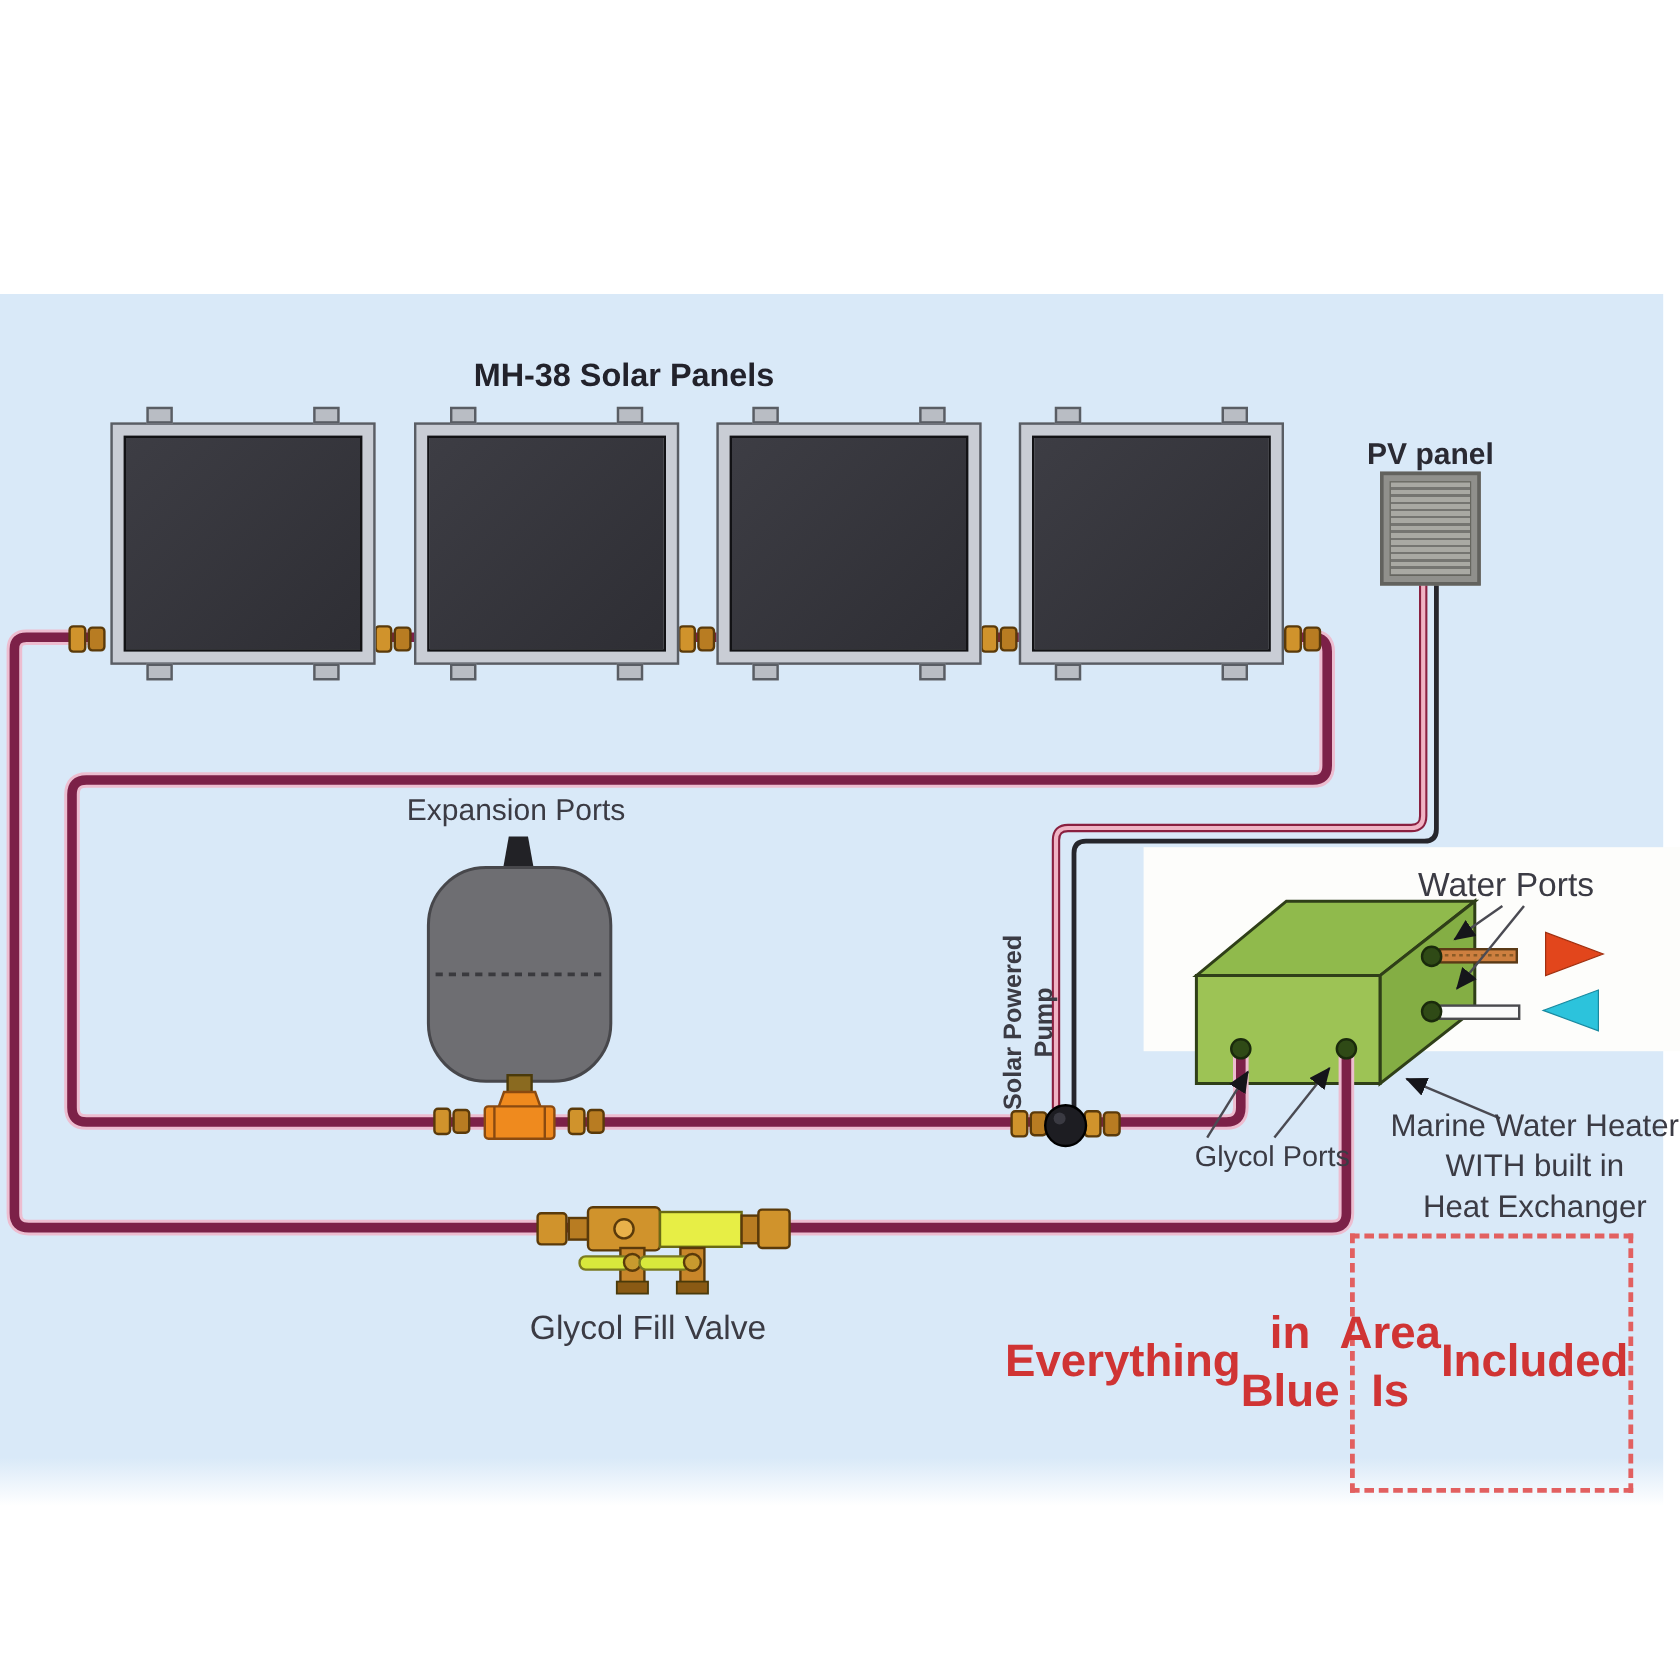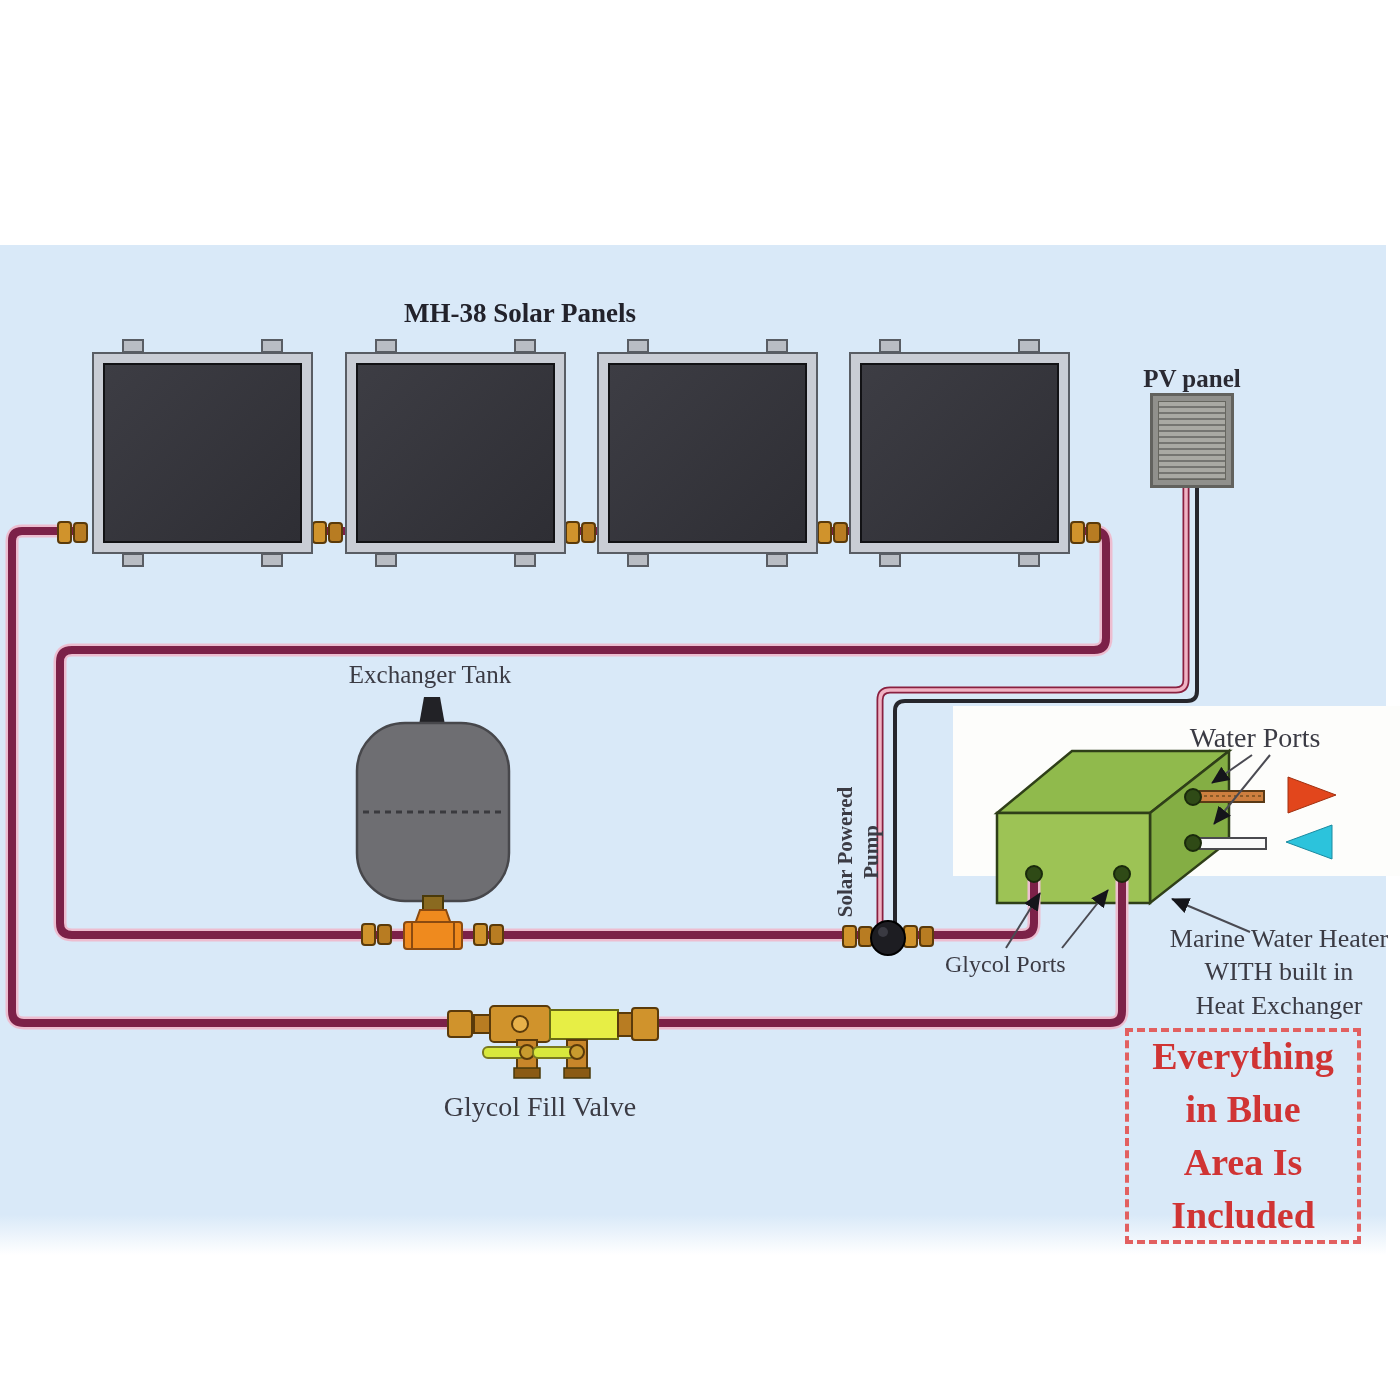--- a/index.html
+++ b/index.html
@@ -1,18 +1,18 @@
 <!DOCTYPE html>
 <html><head>
 <meta charset="utf-8">
 <style>
   html,body{margin:0;padding:0;background:#ffffff;}
   #canvas{
     position:relative;width:1400px;height:1400px;background:#ffffff;overflow:hidden;
-    font-family:Liberation Serif, serif;
+    font-family:Liberation Sans, sans-serif;
   }
   #blue-area{
     position:absolute;left:0;top:245px;width:1386px;height:1010px;
     background:linear-gradient(to bottom,#d9e9f8 0%,#d9e9f8 96%,rgba(255,255,255,0) 100%);
     z-index:0;
   }
   #diagram-svg{position:absolute;left:0;top:0;z-index:1;}
   
   .panel{
     position:absolute;top:352px;width:221px;height:202px;
@@ -46,28 +46,28 @@
   #title-label{left:330px;top:298px;width:380px;text-align:center;font-size:27px;font-weight:bold;color:#22222b;}
   #pv-label{left:1130px;top:365px;width:124px;text-align:center;font-size:25px;font-weight:bold;color:#2a2a33;}
   #tank-label{left:300px;top:661px;width:260px;text-align:center;font-size:25px;}
   #pump-label{
     left:758px;top:762px;width:200px;height:180px;z-index:3;
     transform:rotate(-90deg);transform-origin:center center;
     display:flex;flex-direction:column;justify-content:center;align-items:center;
     font-size:21px;font-weight:bold;color:#3b3b44;text-align:center;line-height:1.25;
   }
   #waterports-label{left:1160px;top:722px;width:190px;text-align:center;font-size:28px;}
-  #glycolports-label{left:945px;top:951px;width:180px;text-align:left;font-size:24px;}
+  #glycolports-label{left:945px;top:951px;width:180px;text-align:right;font-size:24px;}
   #heater-label{left:1158px;top:922px;width:242px;text-align:center;font-size:26px;line-height:1.28;white-space:normal;}
   #fillvalve-label{left:420px;top:1091px;width:240px;text-align:center;font-size:28px;}
   
   #included-note{
     position:absolute;left:1125px;top:1028px;width:236px;height:216px;
     border:4px dashed #e26060;box-sizing:border-box;z-index:3;
-    display:flex;flex-direction:column;justify-content:space-between;align-items:center;
+    display:flex;flex-direction:row;justify-content:flex-end;align-items:center;
     font-size:38px;font-weight:bold;color:#d03434;line-height:1.3;text-align:center;
   }
 </style>
 </head>
 <body>
 
 <div id="canvas">
 
   <div id="blue-area"></div>
 
@@ -205,21 +205,21 @@
     <div class="tab b1"></div>
       <div class="tab b2"></div>
   </div>
 
   <div id="pv-panel">
     <div class="louvers"></div>
   </div>
 
   <div id="title-label" class="lbl">MH-38 Solar Panels</div>
   <div id="pv-label" class="lbl">PV panel</div>
-  <div id="tank-label" class="lbl">Exchanger Tank</div>
+  <div id="tank-label" class="lbl">Expansion Ports</div>
   <div id="pump-label" class="lbl">
     <span>Solar Powered</span>
     <span>Pump</span>
   </div>
   <div id="waterports-label" class="lbl">Water Ports</div>
   <div id="glycolports-label" class="lbl">Glycol Ports</div>
   <div id="heater-label" class="lbl">
     <div>Marine Water Heater</div>
     <div>WITH built in</div>
     <div>Heat Exchanger</div>

